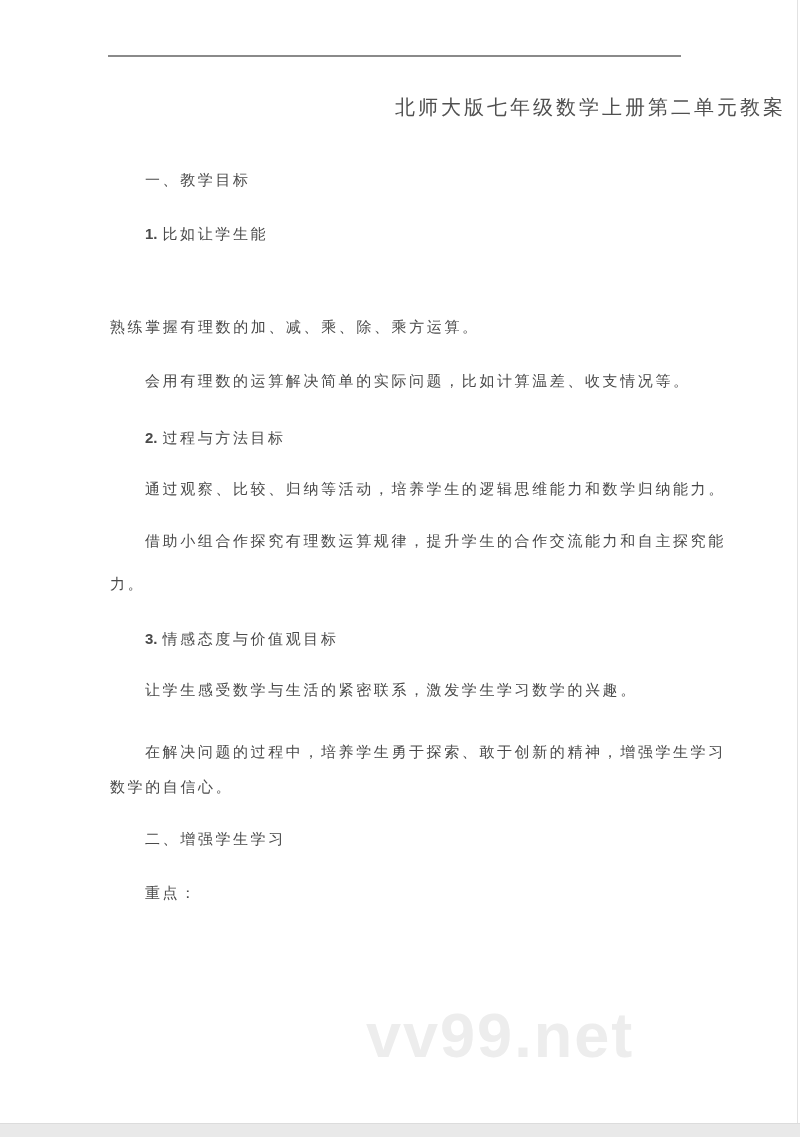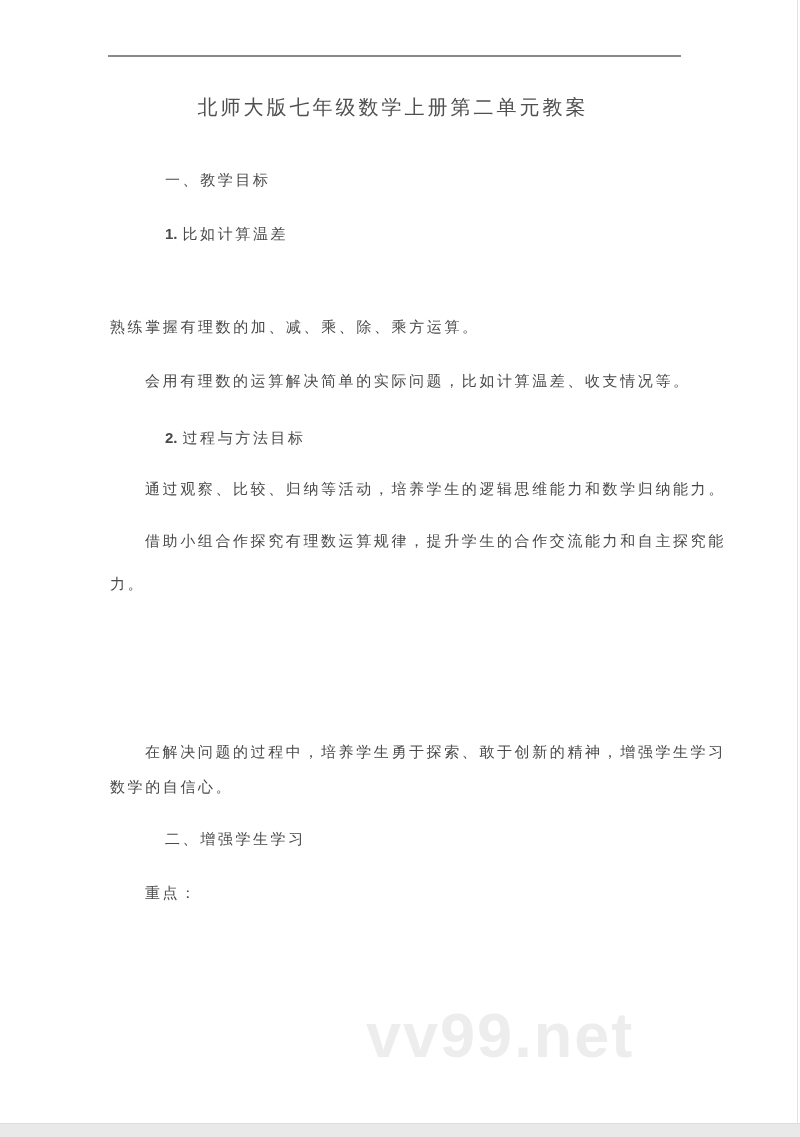--- a/index.html
+++ b/index.html
@@ -15,61 +15,63 @@
   }
   .bottom-band {
     position: absolute; left: 0; top: 1123px; width: 800px; height: 14px;
     background: #e9e9e9; border-top: 1px solid #dcdcdc;
   }
   .header-rule {
     position: absolute; left: 108px; top: 55px; width: 573px; height: 0;
     border-top: 2px solid #8a8a8a;
   }
   .title {
-    position: absolute; left: 0; top: 93px; width: 786px; text-align: center;
+    position: absolute; left: 0; top: 93px; width: 786px; text-align: right;
     font-size: 20px; letter-spacing: 3px; color: #505050; line-height: 28px;
   }
   .line {
     position: absolute; white-space: nowrap;
     font-size: 15px; letter-spacing: 2.6px; line-height: 20px; color: #4a4a4a;
   }
   .indent { left: 145px; }
   .flush { left: 110px; }
-  .heading { letter-spacing: 2.6px; margin-left: 20px; }
+  .heading { letter-spacing: 2.6px; }
   .num { font-family: "Liberation Sans", sans-serif; font-weight: bold; letter-spacing: 0; margin-right: 5px; }
   .watermark {
     position: absolute; left: 366px; top: 985px;
     font-family: "Liberation Sans", sans-serif; font-weight: bold;
     font-size: 63px; letter-spacing: 2px; color: #ededed; line-height: 100px;
   }
 </style>
 </head>
 <body>
 
 <div class="page">
   <div class="header-rule"></div>
 
   <div class="title">北师大版七年级数学上册第二单元教案</div>
 
   <div class="line indent heading" style="top:170px">一、教学目标</div>
 
-  <div class="line indent heading" style="top:224px"><span class="num">1.</span><span>比如计算温差</span></div>
+  <div class="line indent heading" style="top:224px"><span class="num">1.</span><span>比如让学生能</span></div>
 
   <div class="line indent" style="top:371px">会用有理数的运算解决简单的实际问题，比如计算温差、收支情况等。</div>
 
   <div class="line flush" style="top:317px">熟练掌握有理数的加、减、乘、除、乘方运算。</div>
 
   <div class="line indent heading" style="top:428px"><span class="num">2.</span><span>过程与方法目标</span></div>
 
   <div class="line indent" style="top:531px">借助小组合作探究有理数运算规律，提升学生的合作交流能力和自主探究能</div>
 
   <div class="line indent" style="top:479px">通过观察、比较、归纳等活动，培养学生的逻辑思维能力和数学归纳能力。</div>
   <div class="line flush" style="top:574px">力。</div>
 
+  <div class="line indent heading" style="top:629px"><span class="num">3.</span><span>情感态度与价值观目标</span></div>
 
+  <div class="line indent" style="top:680px">让学生感受数学与生活的紧密联系，激发学生学习数学的兴趣。</div>
 
   <div class="line indent" style="top:742px">在解决问题的过程中，培养学生勇于探索、敢于创新的精神，增强学生学习</div>
   <div class="line flush" style="top:777px">数学的自信心。</div>
 
   <div class="line indent heading" style="top:829px">二、增强学生学习</div>
 
   <div class="line indent" style="top:883px">重点：</div>
 
 
   <div class="watermark">vv99.net</div>

